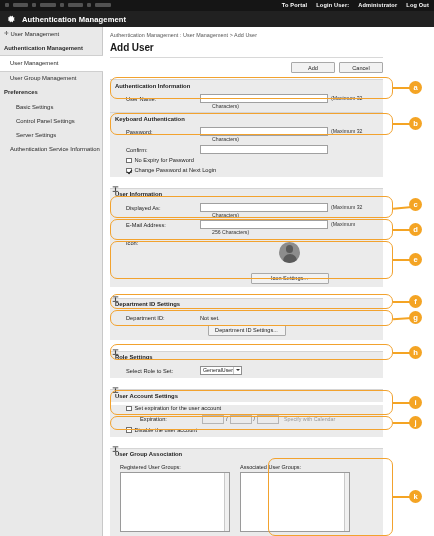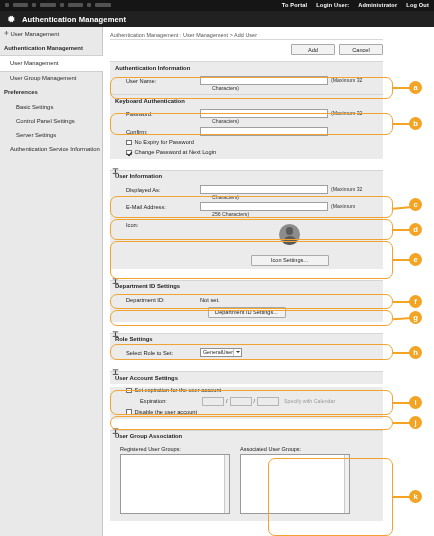--- a/index.html
+++ b/index.html
@@ -259,20 +259,21 @@
       <span>Server Settings</span>
     </div>
     <div class="side-row indent1">
       <span>Authentication Service Information</span>
     </div>
   </div>
 
   <div class="main">
 
     <div class="breadcrumb">Authentication Management : User Management &gt; Add User</div>
+    <div class="page-title">Add User</div>
     <div class="title-rule"></div>
 
     <div class="btn-row">
       <div class="btn">Add</div>
       <div class="btn">Cancel</div>
     </div>
 
     <div class="sec-head">Authentication Information</div>
     <div class="sec-body">
       <div class="row">

